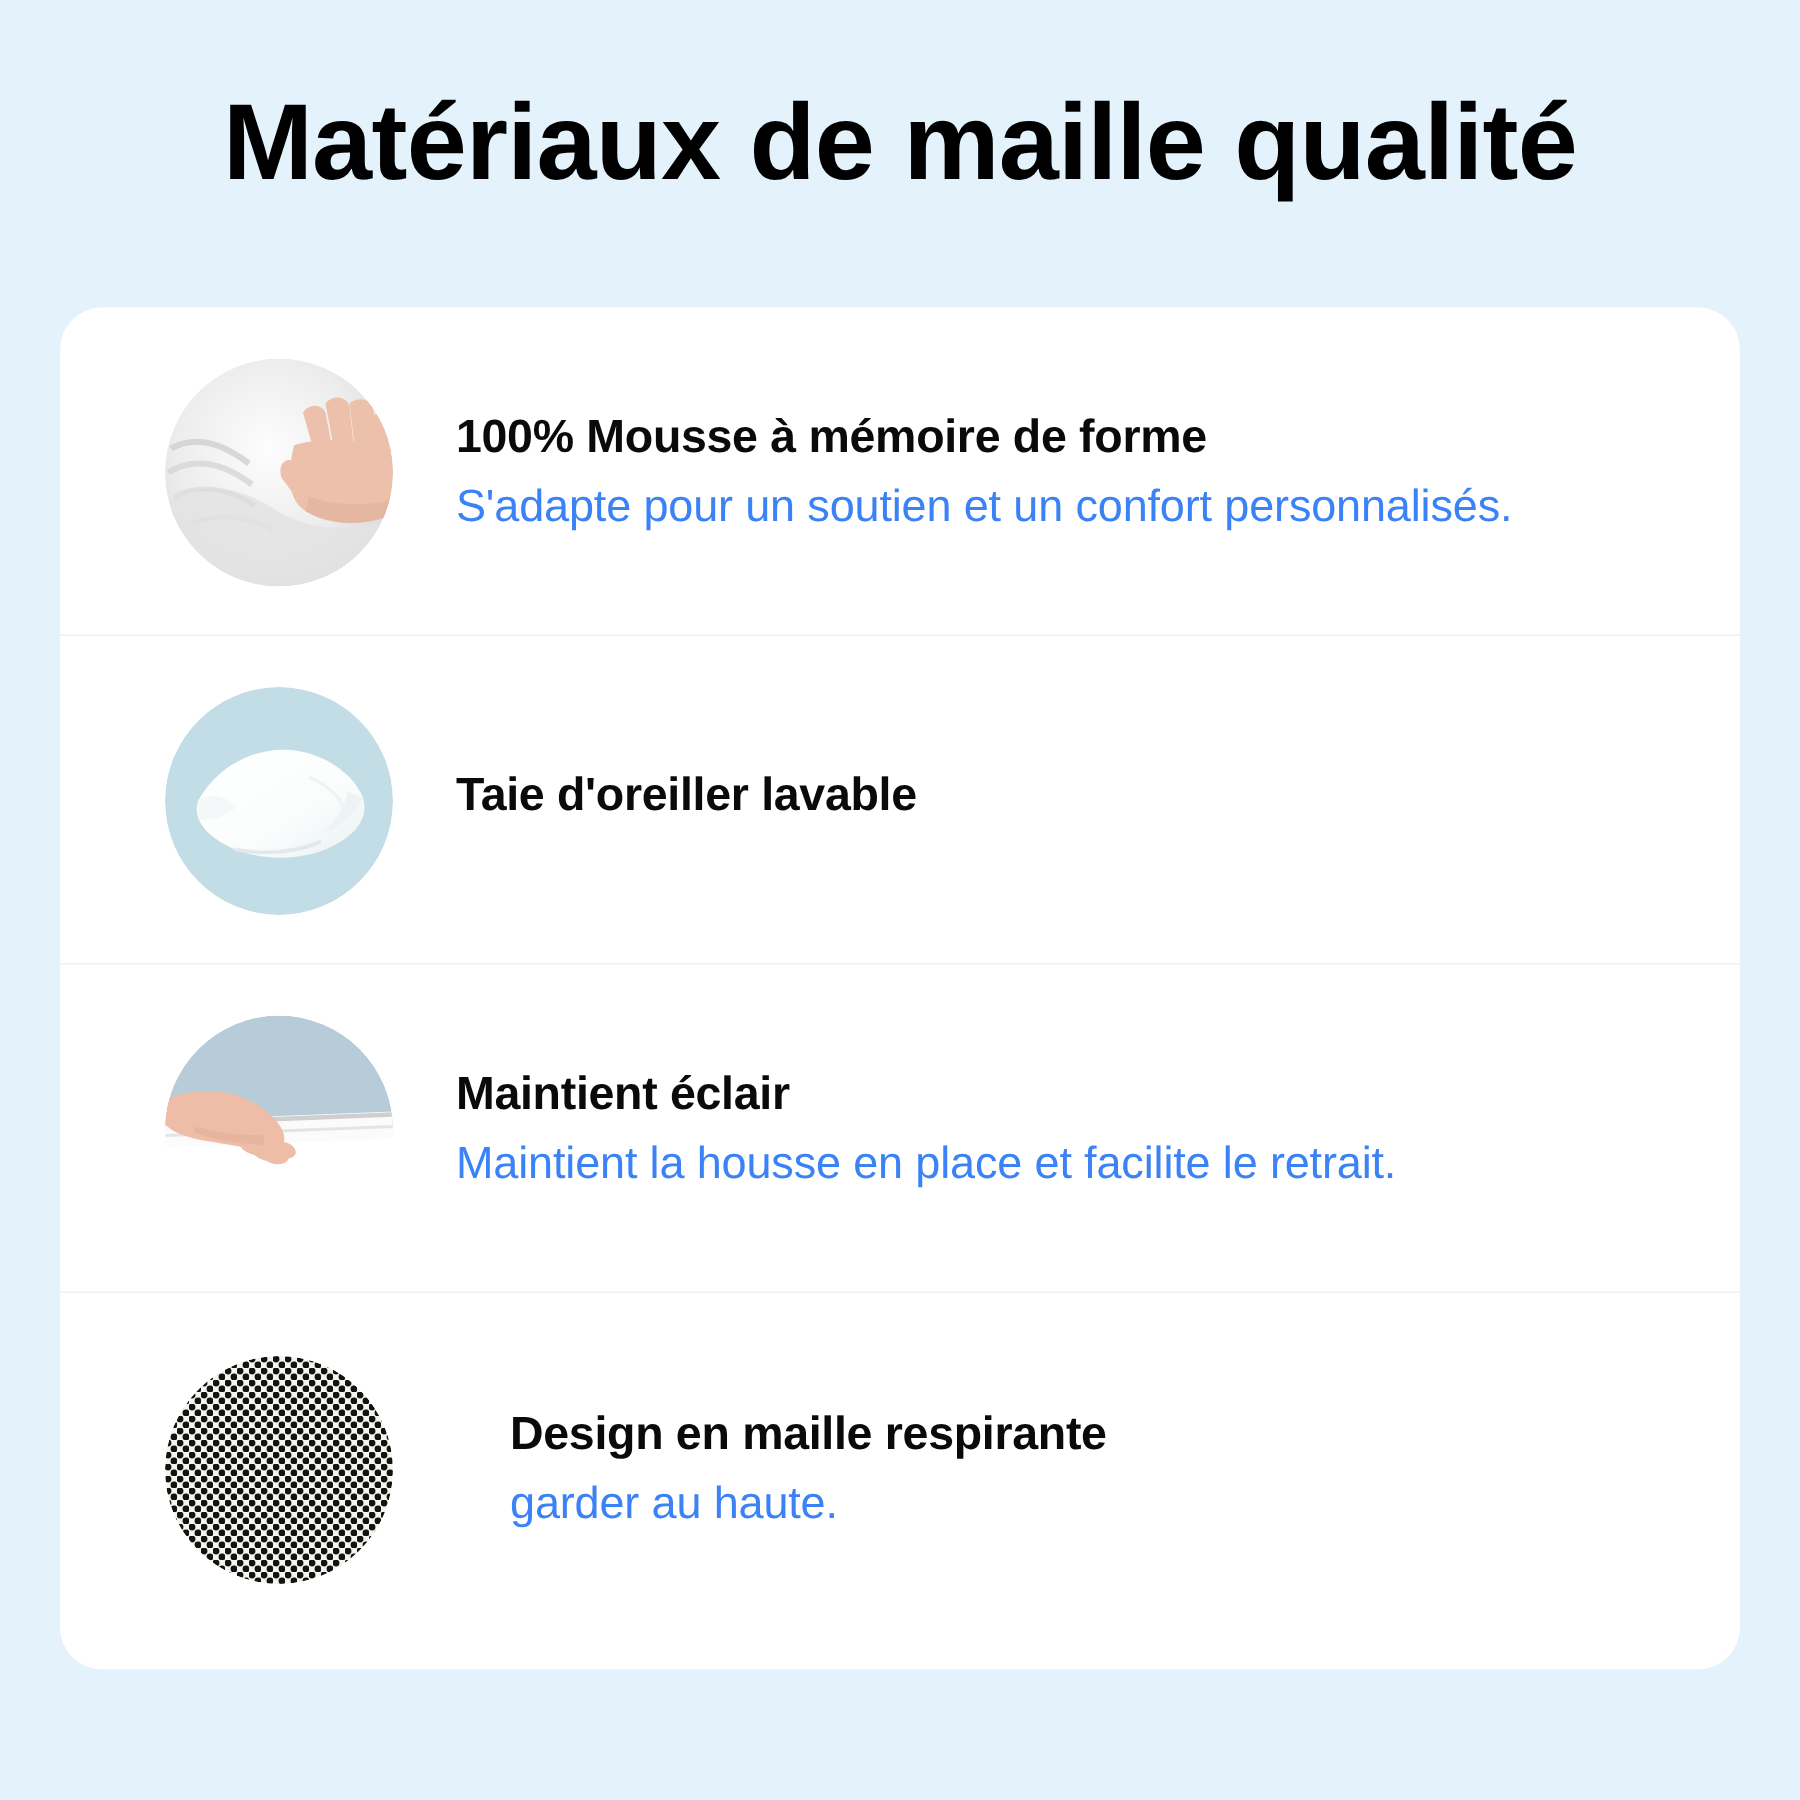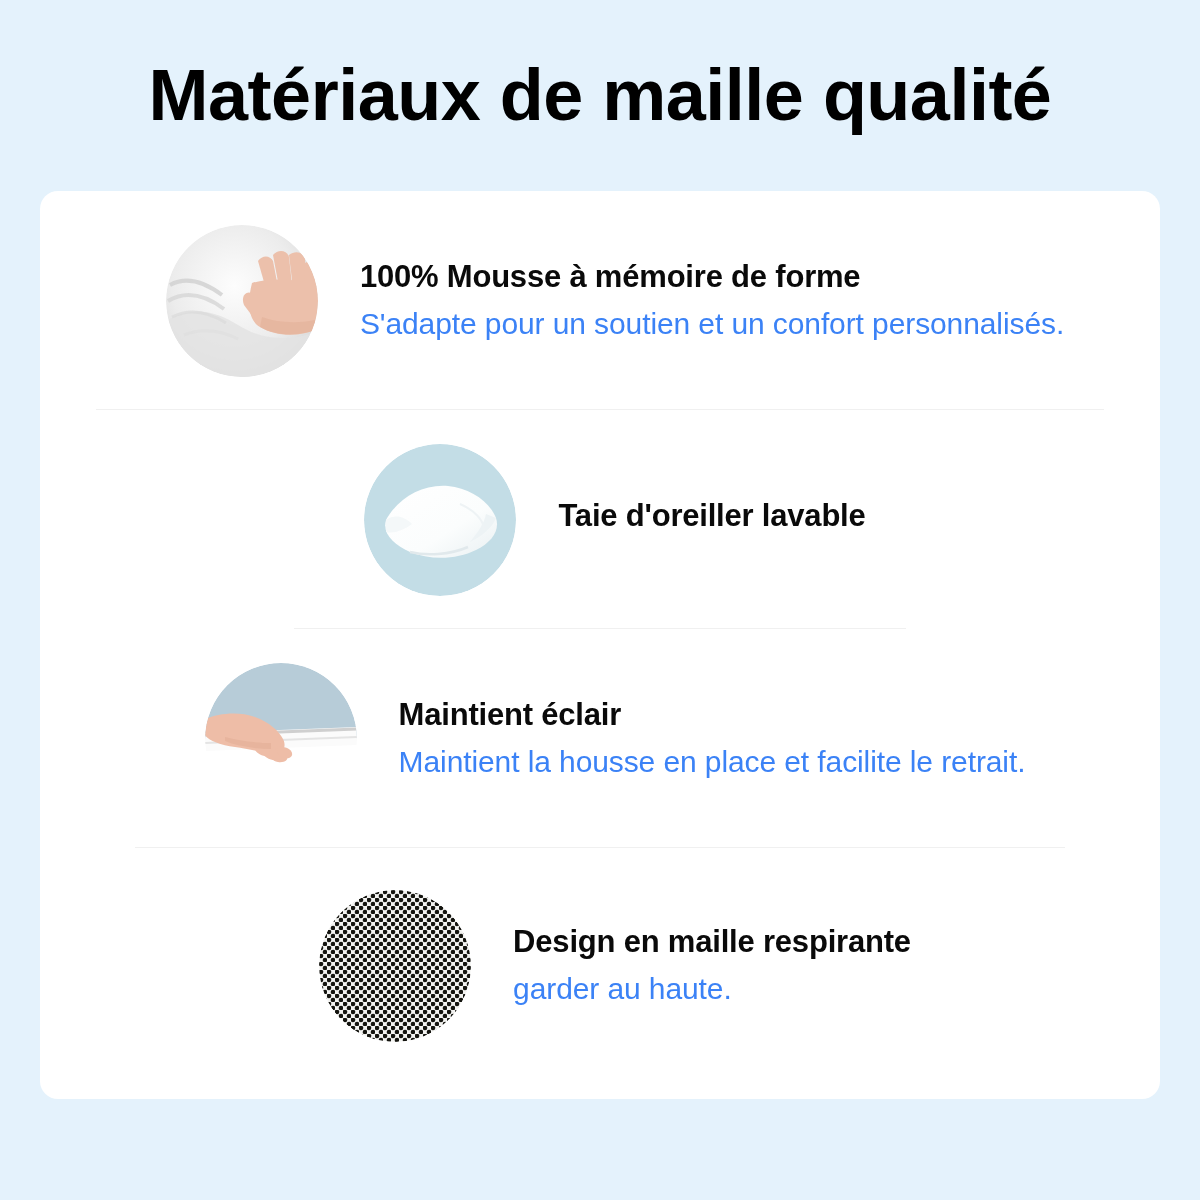--- a/index.html
+++ b/index.html
@@ -35,41 +35,40 @@
     letter-spacing: -0.5px;
     color: #000000;
     line-height: 1.05;
     white-space: nowrap;
   }
 
   
   .feature-card {
     position: absolute;
     left: 40px;
-    top: 191px;
+    top: 205px;
     width: 1120px;
     height: 908px;
     background: #ffffff;
-    border-radius: 18px;
+    border-radius: 28px;
     overflow: hidden;
     display: flex;
     flex-direction: column;
-    align-items: center;
   }
 
   .feature-row {
     position: relative;
     display: flex;
     align-items: center;
     height: 219px;
     padding-left: 70px;
     padding-right: 40px;
     flex: 0 0 auto;
   }
-  .feature-row:nth-child(4) { height: 235px; }
+  .feature-row:nth-child(4) { height: 235px; gap: 36px; }
 
   .row-divider {
     position: absolute;
     left: 0;
     right: 0;
     bottom: 0;
     height: 1px;
     background: #f0f0f0;
   }
 

